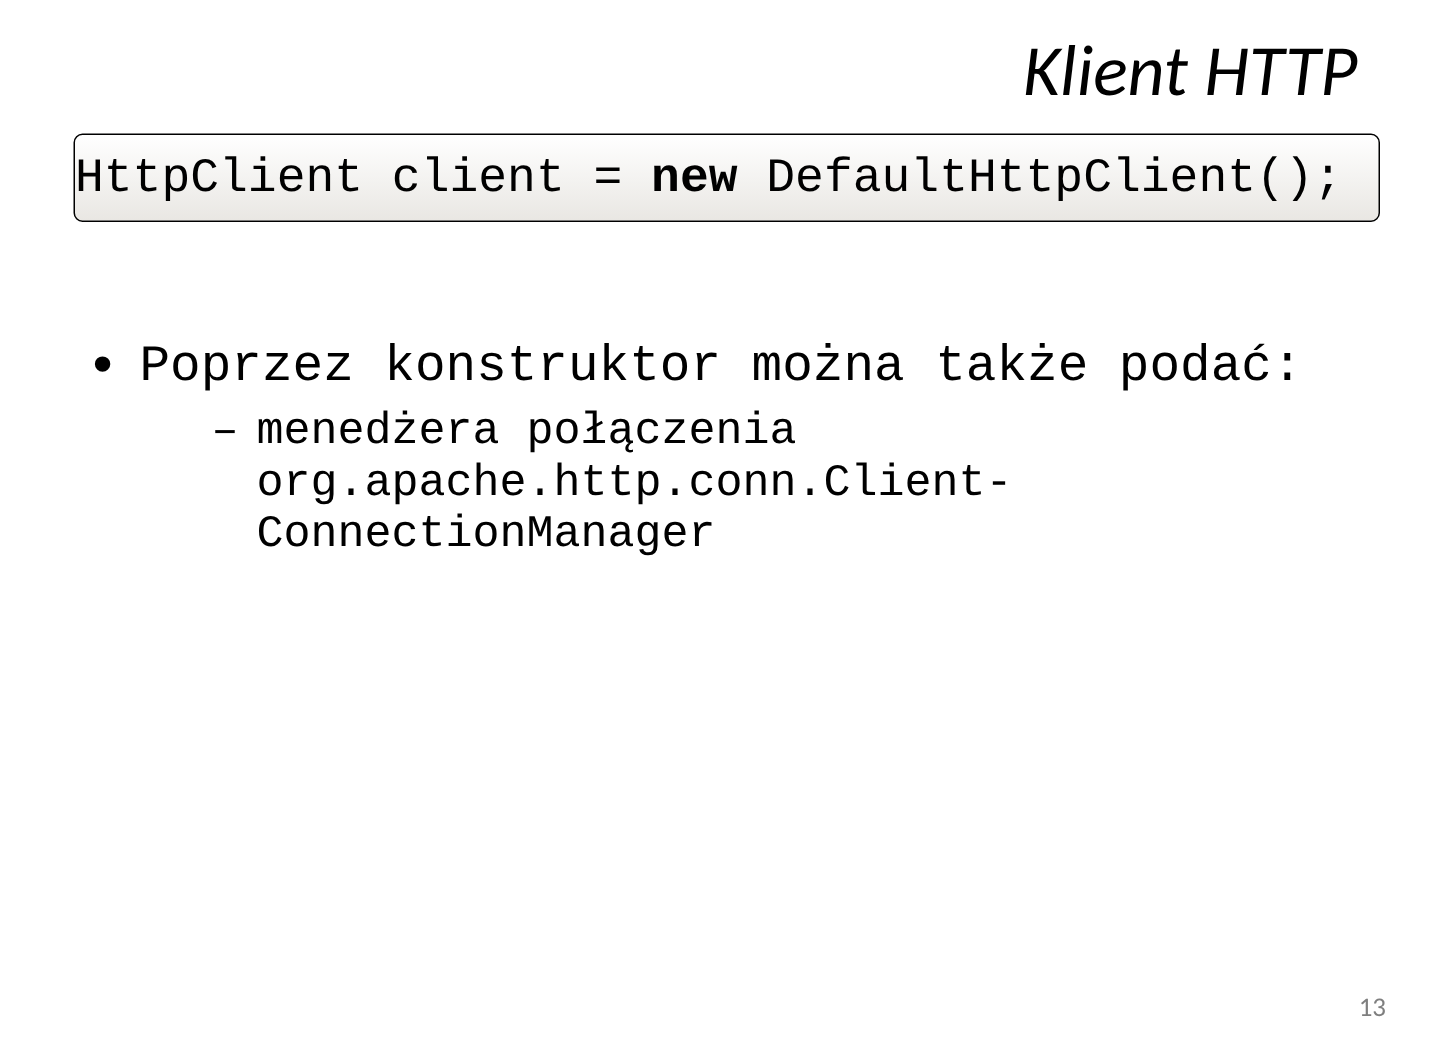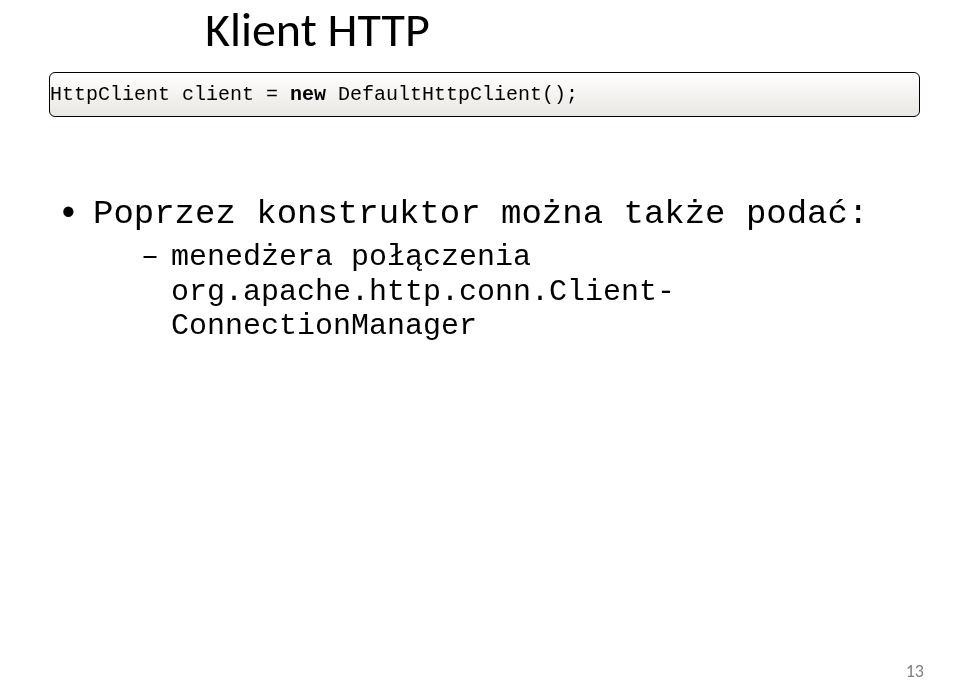--- a/index.html
+++ b/index.html
@@ -16,23 +16,24 @@
       position: relative;
     }
     .slide {
       padding: 0 55px;
       position: relative;
       height: 100%;
     }
     .title {
       font-size: 48px;
       font-weight: 400;
-      text-align: left;
-      padding-top: 0;
+      text-align: right;
+      padding-top: 17px;
       padding-left: 150px;
+      font-style: italic;
     }
     .content {
       padding-top: 35px;
       font-size: 34px;
     }
     ul.bullet-list {
       list-style: none;
     }
     ul.bullet-list > li {
       position: relative;
@@ -49,21 +50,21 @@
     }
     .code-box {
       margin-top: -22px;
       margin-left: -6px;
       margin-right: -15px;
       border: 1px solid #000;
       border-radius: 6px;
       background: linear-gradient(to bottom, #ffffff 0%, #e9e7e3 100%);
       padding: 10px 16px 10px 0px;
       font-family: "Courier New", monospace;
-      font-size: 20px;
+      font-size: 32px;
       white-space: nowrap;
     }
     .code-kw {
       font-weight: bold;
       color: #000;
     }
     .second-block {
       padding-top: 78px;
       font-family: Liberation Mono, monospace;
     }

